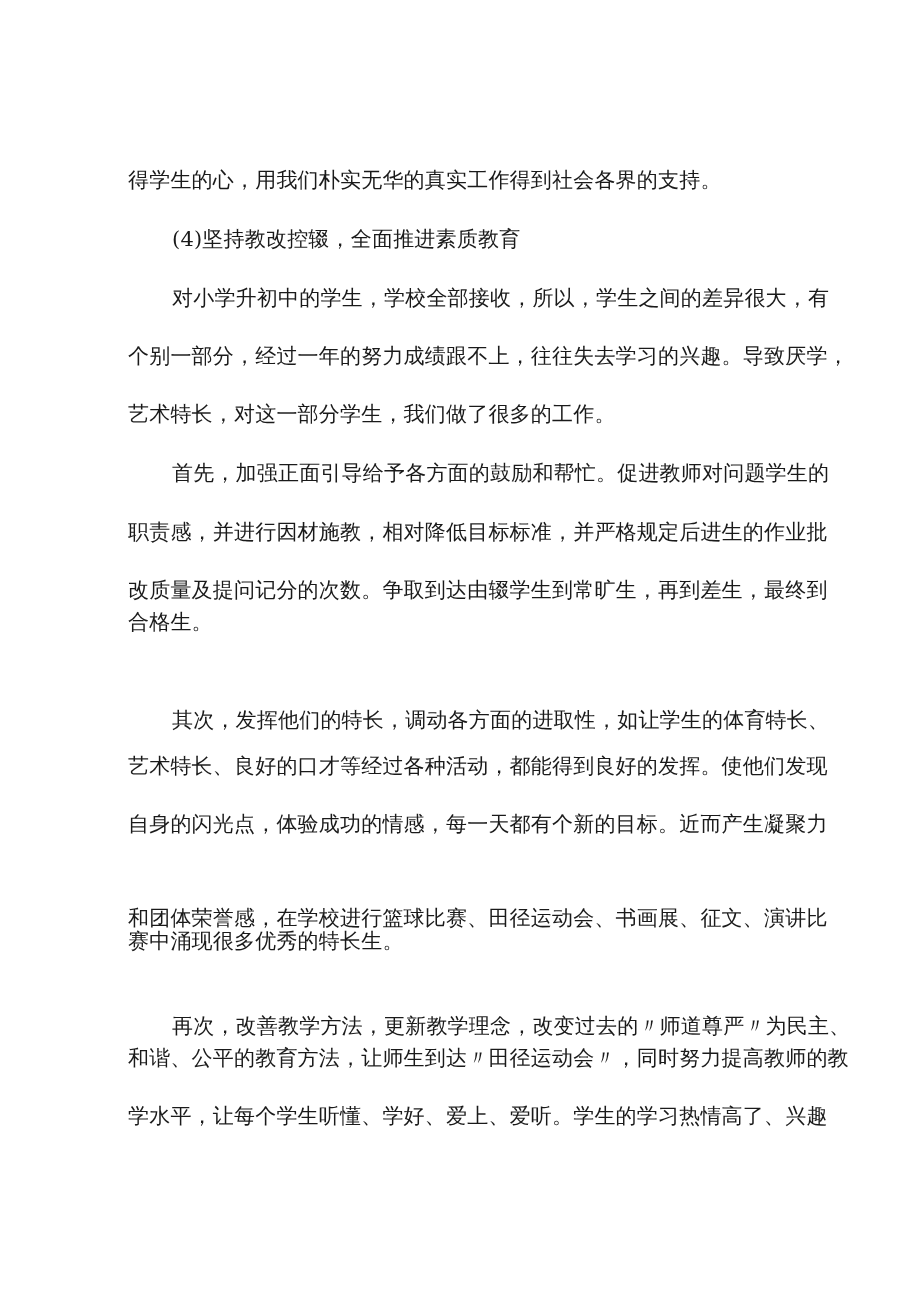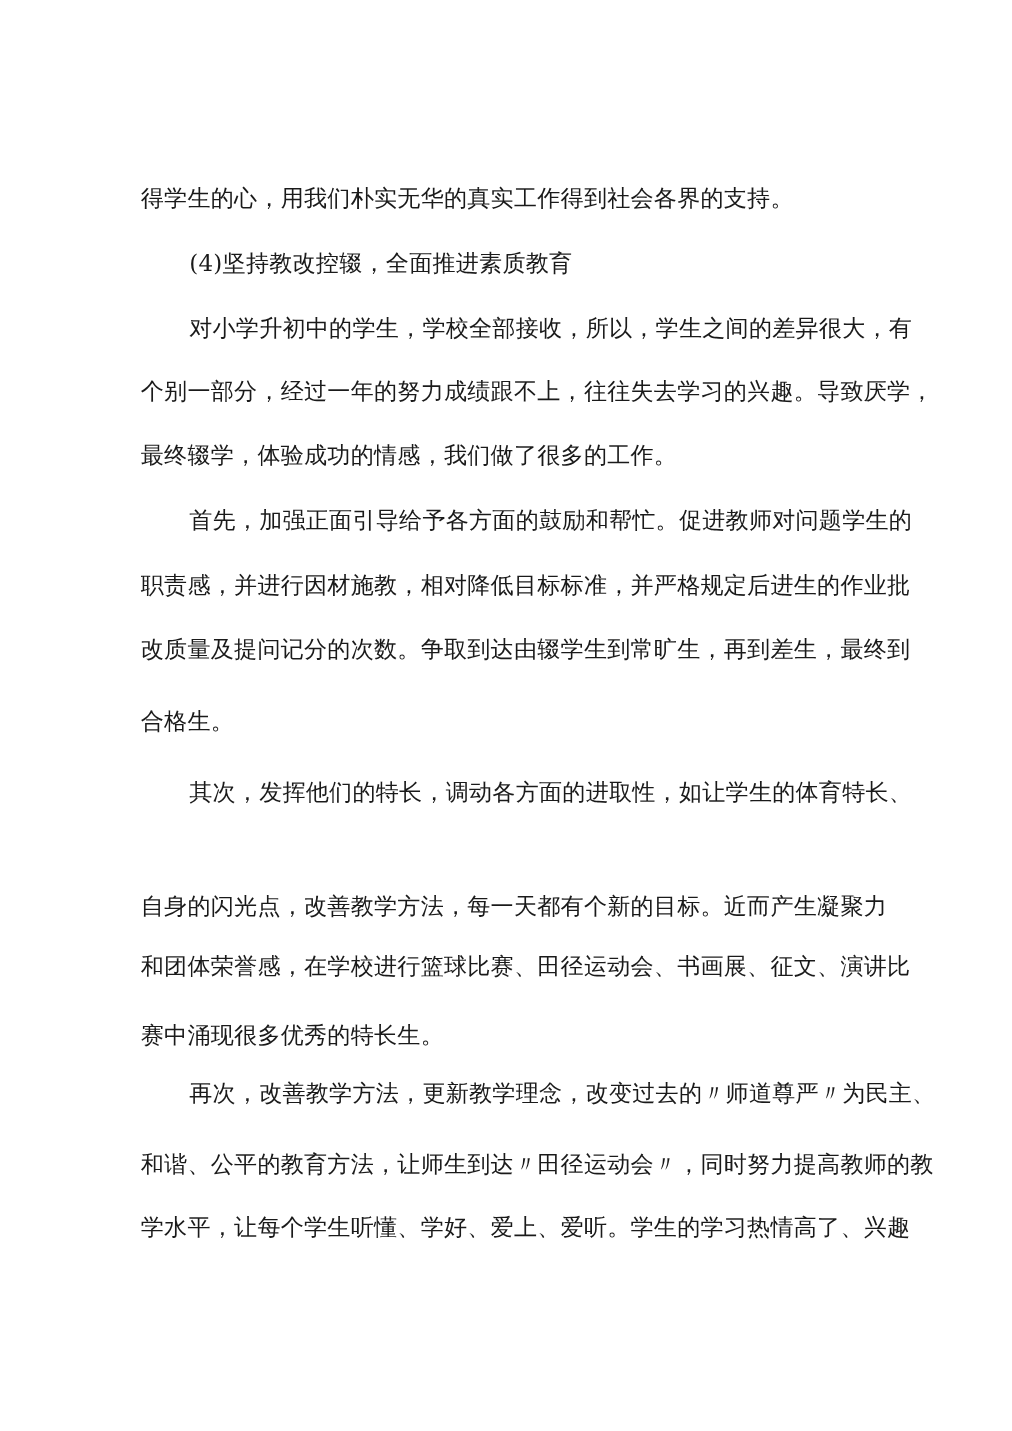--- a/index.html
+++ b/index.html
@@ -37,29 +37,30 @@
 <body>
 
 <div class="page">
 
   <div class="line" style="top:166px;">得学生的心，用我们朴实无华的真实工作得到社会各界的支持。</div>
 
   <div class="line heading-indent" style="top:225px;">(4)坚持教改控辍，全面推进素质教育</div>
 
   <div class="line indent" style="top:284px;">对小学升初中的学生，学校全部接收，所以，学生之间的差异很大，有</div>
   <div class="line" style="top:342px;">个别一部分，经过一年的努力成绩跟不上，往往失去学习的兴趣。导致厌学，</div>
-  <div class="line" style="top:400px;">最终辍学，体验成功的情感，我们做了很多的工作。</div>
+  <div class="line" style="top:400px;">艺术特长，对这一部分学生，我们做了很多的工作。</div>
 
   <div class="line indent" style="top:459px;">首先，加强正面引导给予各方面的鼓励和帮忙。促进教师对问题学生的</div>
   <div class="line" style="top:518px;">职责感，并进行因材施教，相对降低目标标准，并严格规定后进生的作业批</div>
   <div class="line" style="top:576px;">改质量及提问记分的次数。争取到达由辍学生到常旷生，再到差生，最终到</div>
-  <div class="line" style="top:642px;text-align:right;">合格生。</div>
+  <div class="line" style="top:608px;text-align:right;">合格生。</div>
 
   <div class="line indent" style="top:706px;">其次，发挥他们的特长，调动各方面的进取性，如让学生的体育特长、</div>
-  <div class="line" style="top:810px;">自身的闪光点，改善教学方法，每一天都有个新的目标。近而产生凝聚力</div>
-  <div class="line" style="top:864px;">和团体荣誉感，在学校进行篮球比赛、田径运动会、书画展、征文、演讲比</div>
+  <div class="line" style="top:752px;">艺术特长、良好的口才等经过各种活动，都能得到良好的发挥。使他们发现</div>
+  <div class="line" style="top:810px;">自身的闪光点，体验成功的情感，每一天都有个新的目标。近而产生凝聚力</div>
+  <div class="line" style="top:904px;">和团体荣誉感，在学校进行篮球比赛、田径运动会、书画展、征文、演讲比</div>
   <div class="line" style="top:927px;">赛中涌现很多优秀的特长生。</div>
 
-  <div class="line indent" style="top:980px;">再次，改善教学方法，更新教学理念，改变过去的〃师道尊严〃为民主、</div>
+  <div class="line indent" style="top:1012px;">再次，改善教学方法，更新教学理念，改变过去的〃师道尊严〃为民主、</div>
   <div class="line" style="top:1044px;">和谐、公平的教育方法，让师生到达〃田径运动会〃，同时努力提高教师的教</div>
   <div class="line" style="top:1102px;">学水平，让每个学生听懂、学好、爱上、爱听。学生的学习热情高了、兴趣</div>
 
 </div>
 
 </body></html>

